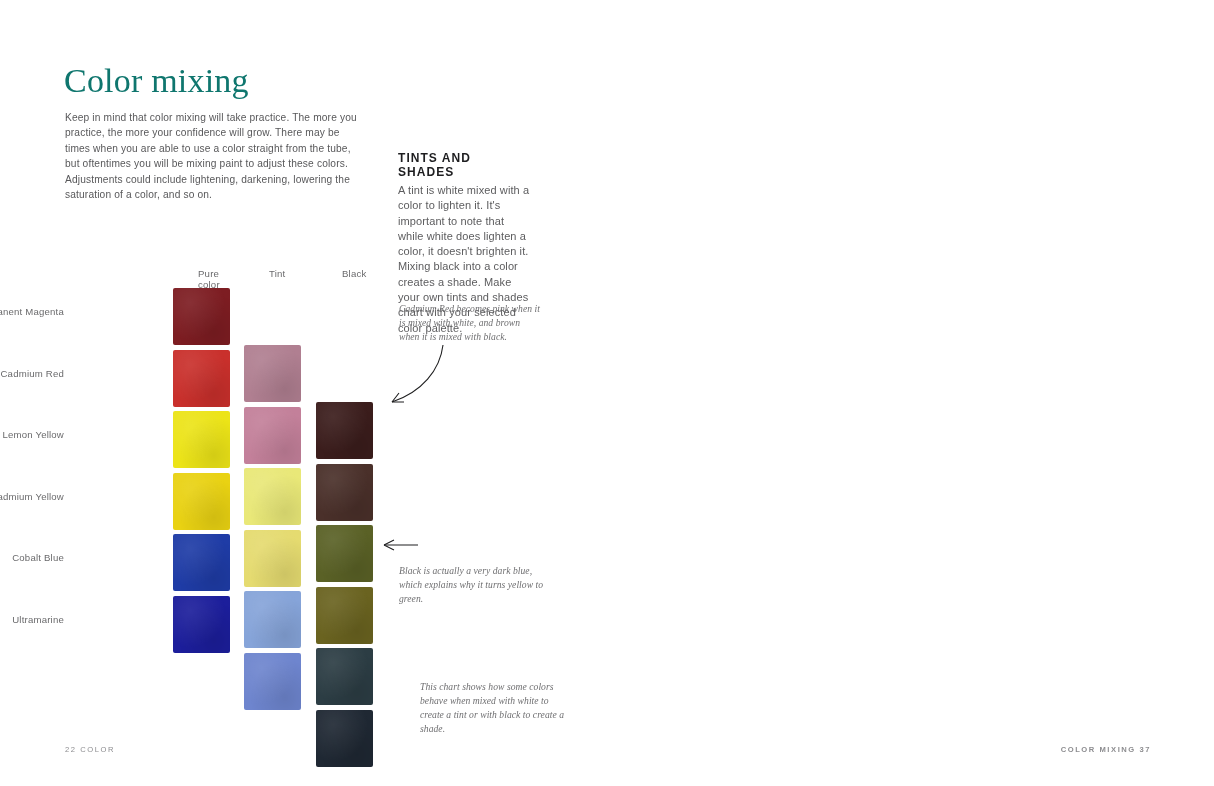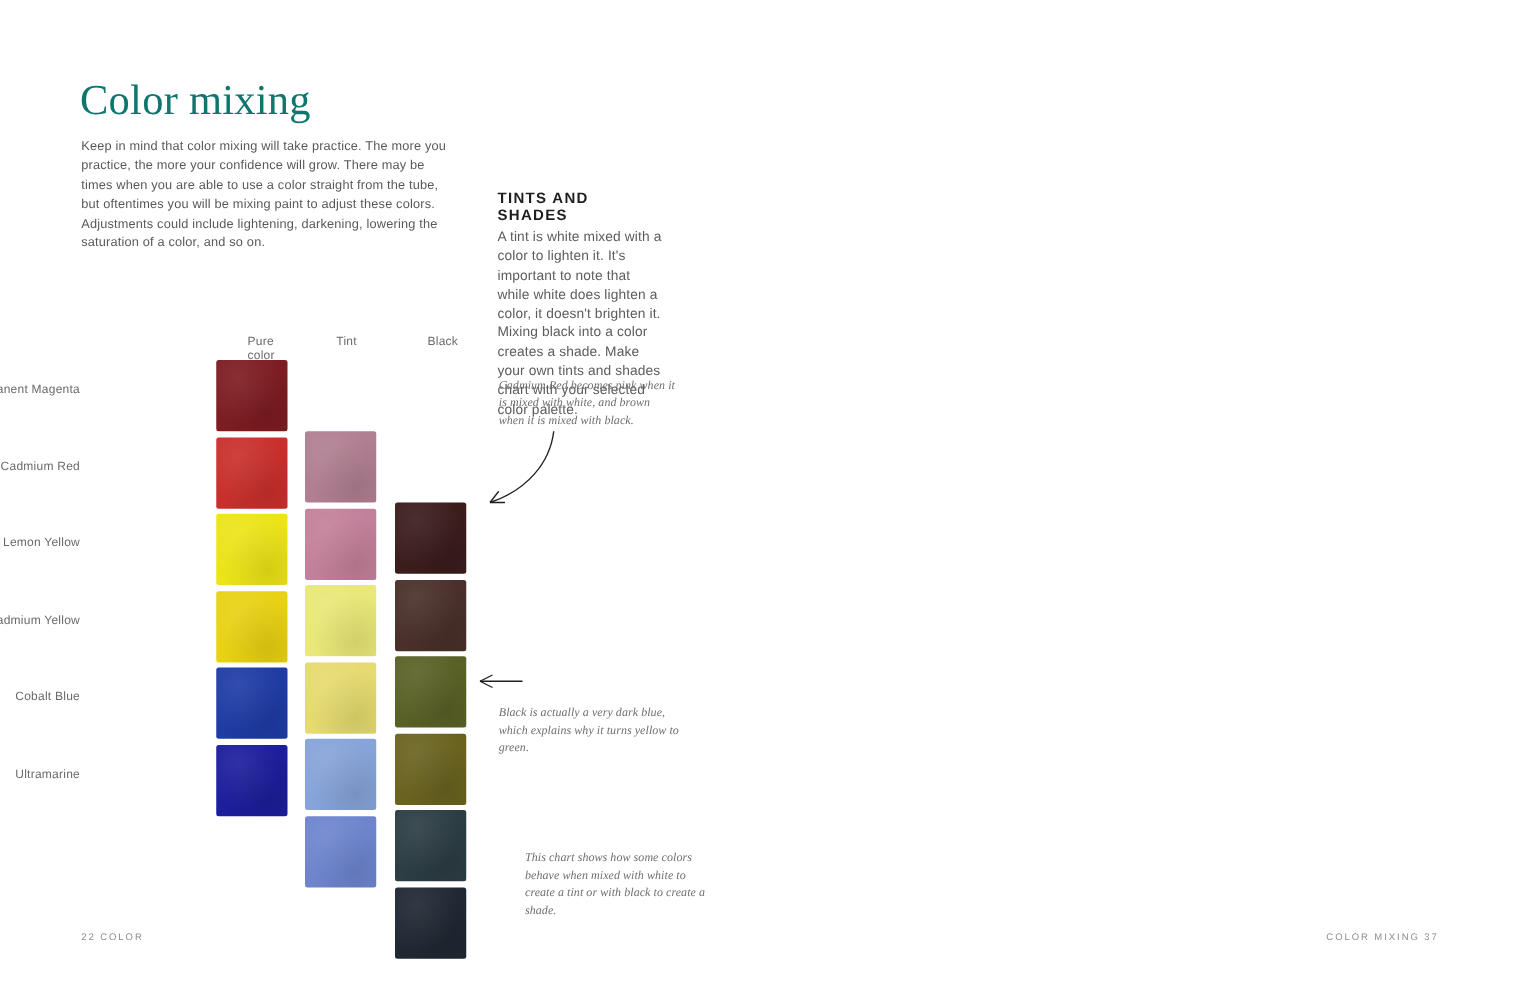--- a/index.html
+++ b/index.html
@@ -75,21 +75,21 @@
       radial-gradient(ellipse at 72% 78%, rgba(0,0,0,.10), rgba(0,0,0,0) 60%);
     mix-blend-mode: normal; pointer-events: none;
   }
 
   
   .footer {
     position: absolute; bottom: 32px;
     font-size: 7.6px; color: #8d8d90; letter-spacing: 1.55px;
   }
   #footer-left { left: 65px; }
-  #footer-right { right: 63px; }
+  #footer-right { right: 63px; font-weight: bold; }
 </style>
 </head>
 <body>
 
 <div class="spread">
 
   <div class="page-left">
 
     <h1 id="page-title">Color mixing</h1>
 

